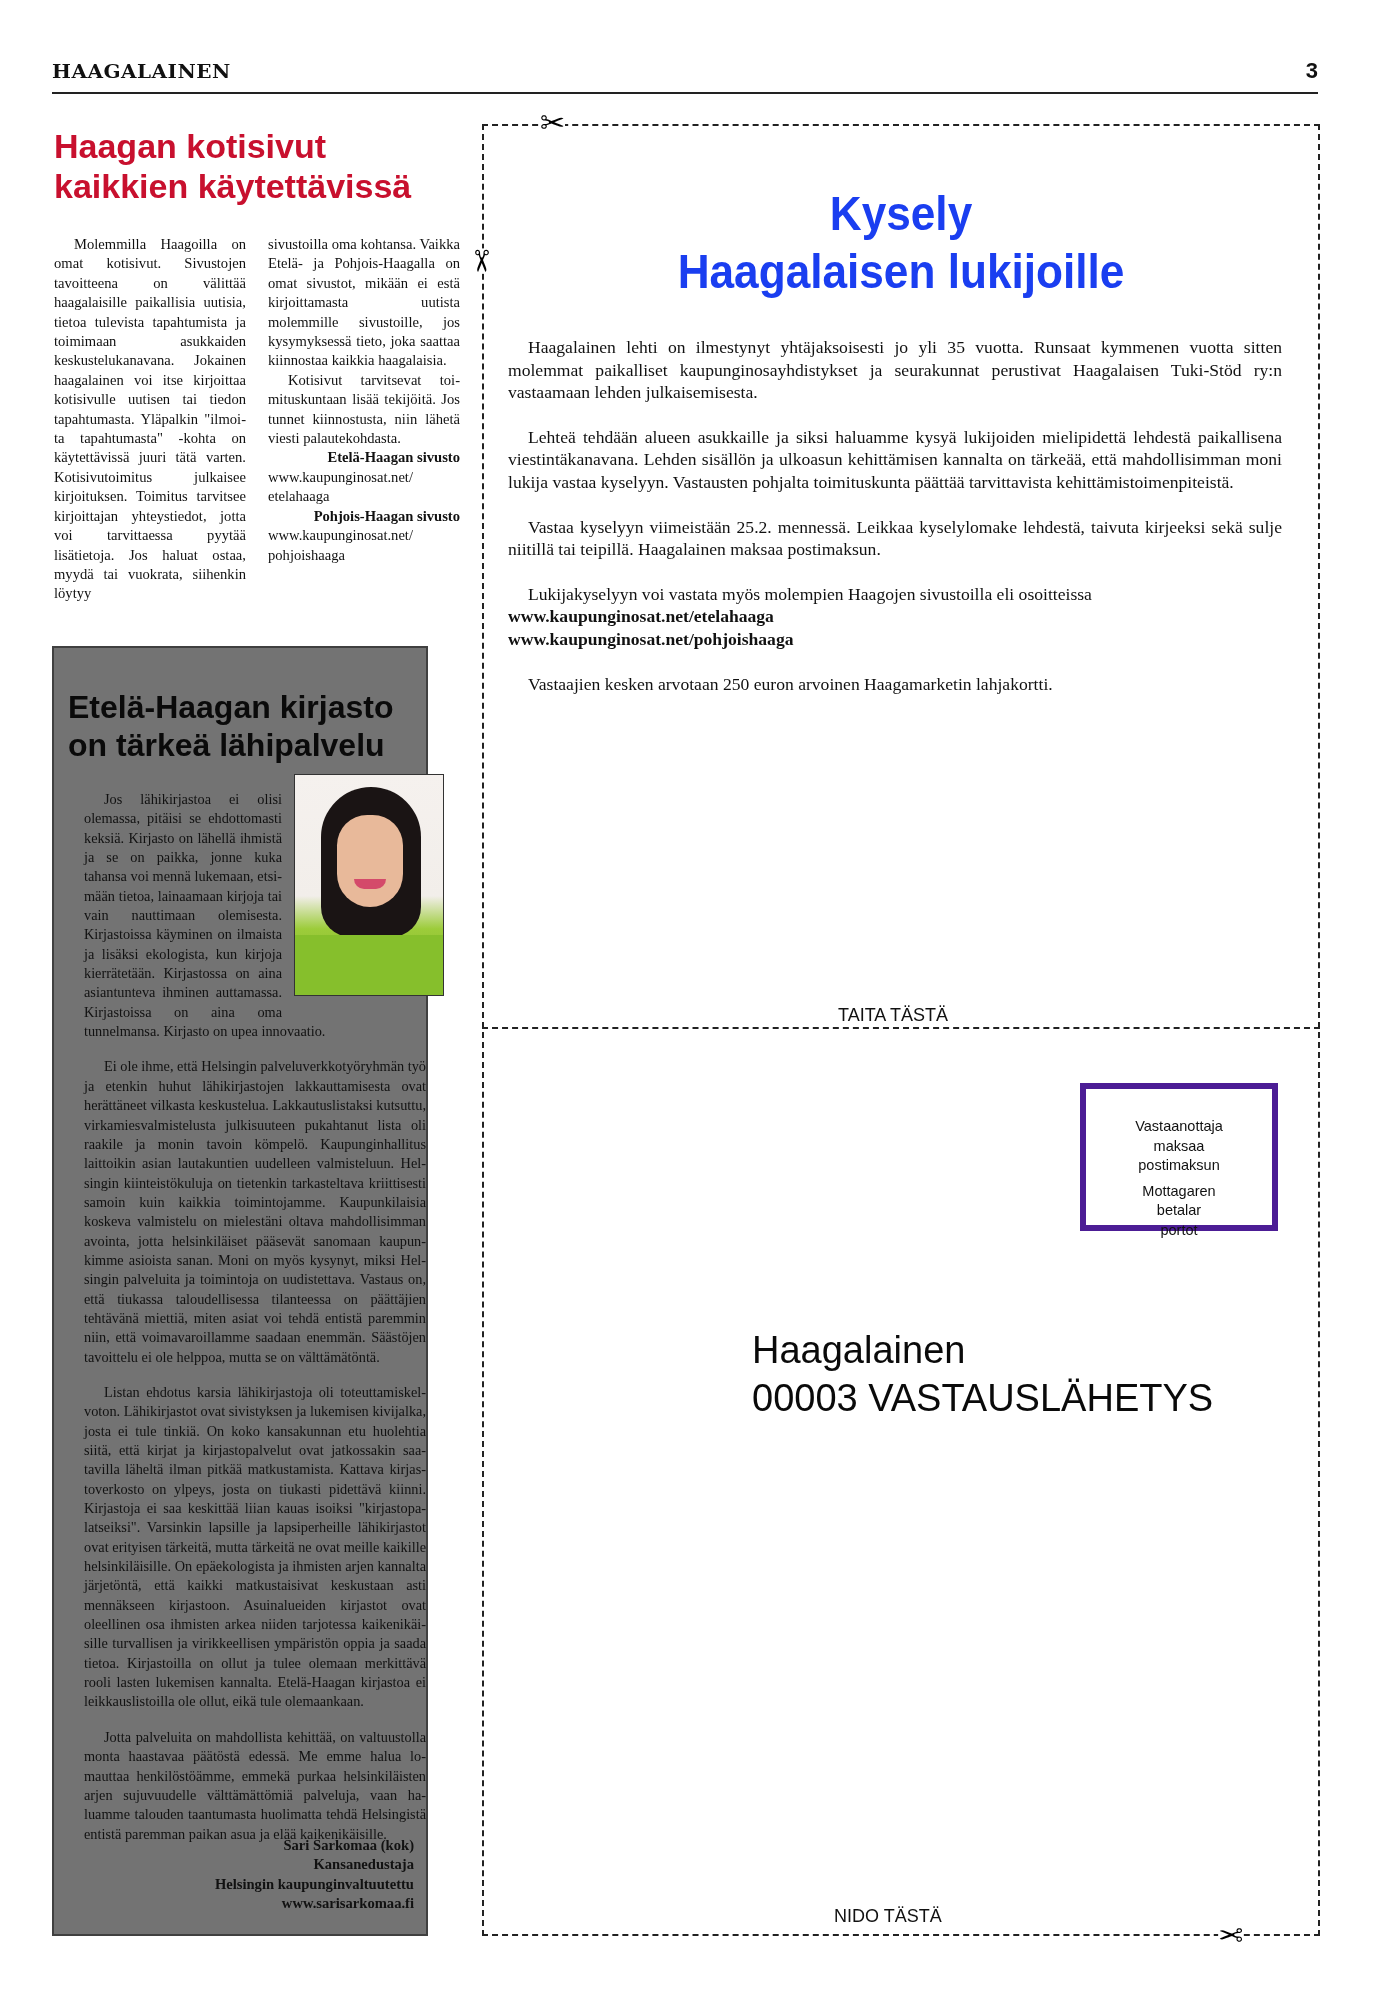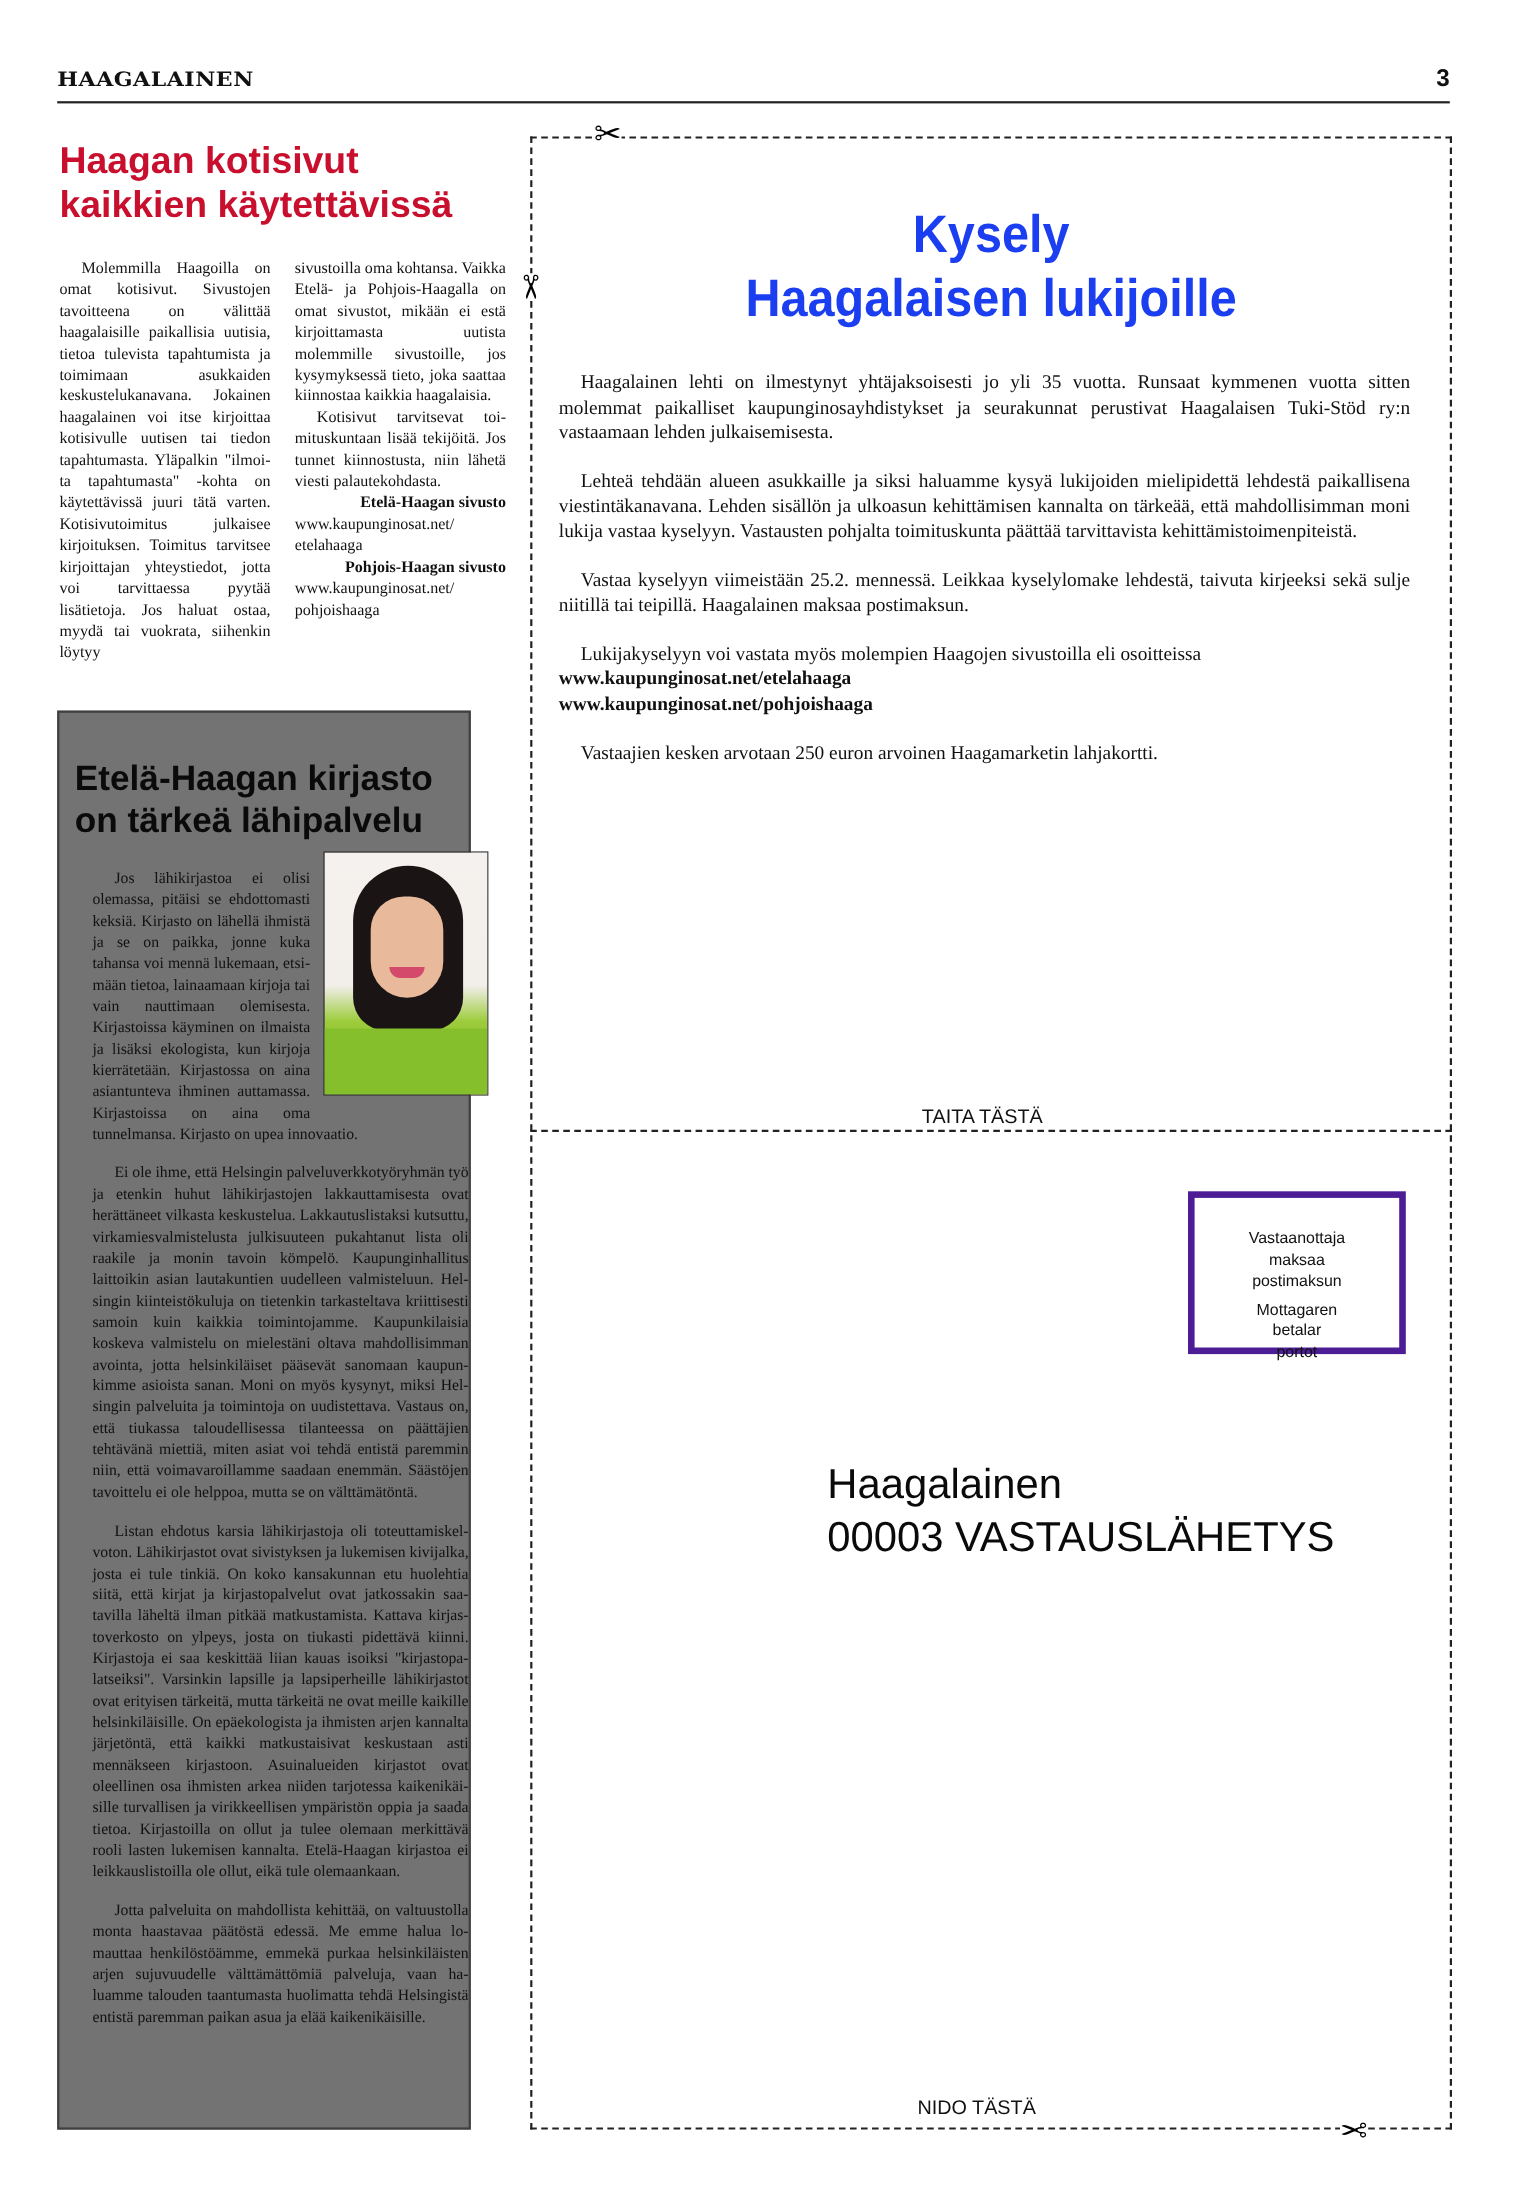--- a/index.html
+++ b/index.html
@@ -81,20 +81,26 @@
     <div class="smile"></div>
     <div class="shirt"></div>
   </div>
   <div class="sb-text">
     <div class="wrap"></div>
     <p>Jos lähikirjastoa ei olisi olemassa, pitäisi se ehdot­tomasti keksiä. Kirjasto on lähellä ihmistä ja se on paikka, jonne kuka tahansa voi mennä lukemaan, etsi­mään tietoa, lainaamaan kirjoja tai vain nauttimaan olemisesta. Kirjastoissa käyminen on ilmaista ja li­säksi ekologista, kun kirjo­ja kierrätetään. Kirjastossa on aina asiantunteva ihminen auttamassa. Kirjastoissa on aina oma tunnelmansa. Kirjasto on upea innovaatio.</p>
     <p>Ei ole ihme, että Helsingin palveluverkkotyöryhmän työ ja etenkin huhut lähikirjastojen lakkauttamisesta ovat herättäneet vilkasta keskustelua. Lakkautuslistaksi kutsut­tu, virkamiesvalmistelusta julkisuuteen pukahtanut lista oli raakile ja monin tavoin kömpelö. Kaupunginhallitus laittoikin asian lautakuntien uudelleen valmisteluun. Hel­singin kiinteistökuluja on tietenkin tarkasteltava kriittises­ti samoin kuin kaikkia toimintojamme. Kaupunkilaisia koskeva valmistelu on mielestäni oltava mahdollisimman avointa, jotta helsinkiläiset pääsevät sanomaan kaupun­kimme asioista sanan. Moni on myös kysynyt, miksi Hel­singin palveluita ja toimintoja on uudistettava. Vastaus on, että tiukassa taloudellisessa tilanteessa on päättäjien tehtävänä miettiä, miten asiat voi tehdä entistä paremmin niin, että voimavaroillamme saadaan enemmän. Säästö­jen tavoittelu ei ole helppoa, mutta se on välttämätöntä.</p>
     <p>Listan ehdotus karsia lähikirjastoja oli toteuttamiskel­voton. Lähikirjastot ovat sivistyksen ja lukemisen kivijal­ka, josta ei tule tinkiä. On koko kansakunnan etu huoleh­tia siitä, että kirjat ja kirjastopalvelut ovat jatkossakin saa­tavilla läheltä ilman pitkää matkustamista. Kattava kirjas­toverkosto on ylpeys, josta on tiukasti pidettävä kiinni. Kirjastoja ei saa keskittää liian kauas isoiksi "kirjastopa­latseiksi". Varsinkin lapsille ja lapsiperheille lähikirjastot ovat erityisen tärkeitä, mutta tärkeitä ne ovat meille kai­kille helsinkiläisille. On epäekologista ja ihmisten arjen kannalta järjetöntä, että kaikki matkustaisivat keskustaan asti mennäkseen kirjastoon. Asuinalueiden kirjastot ovat oleellinen osa ihmisten arkea niiden tarjotessa kaikenikäi­sille turvallisen ja virikkeellisen ympäristön oppia ja saa­da tietoa. Kirjastoilla on ollut ja tulee olemaan merkittä­vä rooli lasten lukemisen kannalta. Etelä-Haagan kirjas­toa ei leikkauslistoilla ole ollut, eikä tule olemaankaan.</p>
     <p>Jotta palveluita on mahdollista kehittää, on valtuustol­la monta haastavaa päätöstä edessä. Me emme halua lo­mauttaa henkilöstöämme, emmekä purkaa helsinkiläisten arjen sujuvuudelle välttämättömiä palveluja, vaan ha­luamme talouden taantumasta huolimatta tehdä Helsin­gistä entistä paremman paikan asua ja elää kaikenikäisil­le.</p>
   </div>
+  <div class="sb-sign">
+    <div>Sari Sarkomaa (kok)</div>
+    <div>Kansanedustaja</div>
+    <div>Helsingin kaupunginvaltuutettu</div>
+    <div>www.sarisarkomaa.fi</div>
+  </div>
 </div>
 
 <div class="cutbox"></div>
 <div class="foldline"></div>
 <div class="scissor sc-top">✂</div>
 <div class="scissor sc-left">✂</div>
 <div class="scissor sc-bottom">✂</div>
 
 <div class="k-title">
   <div>Kysely</div>

